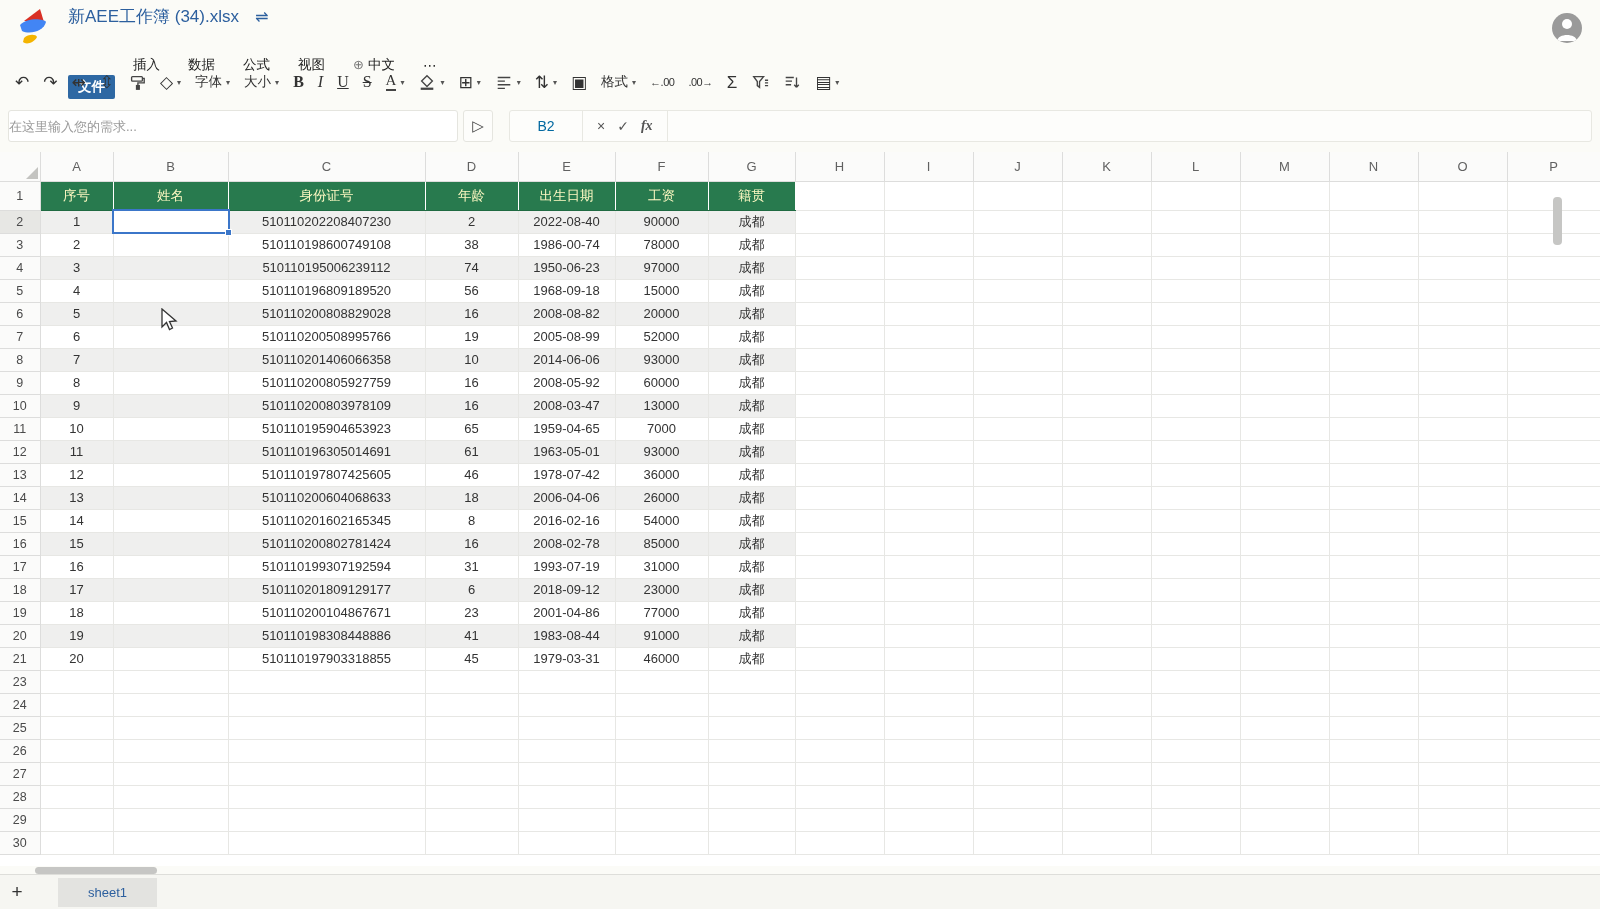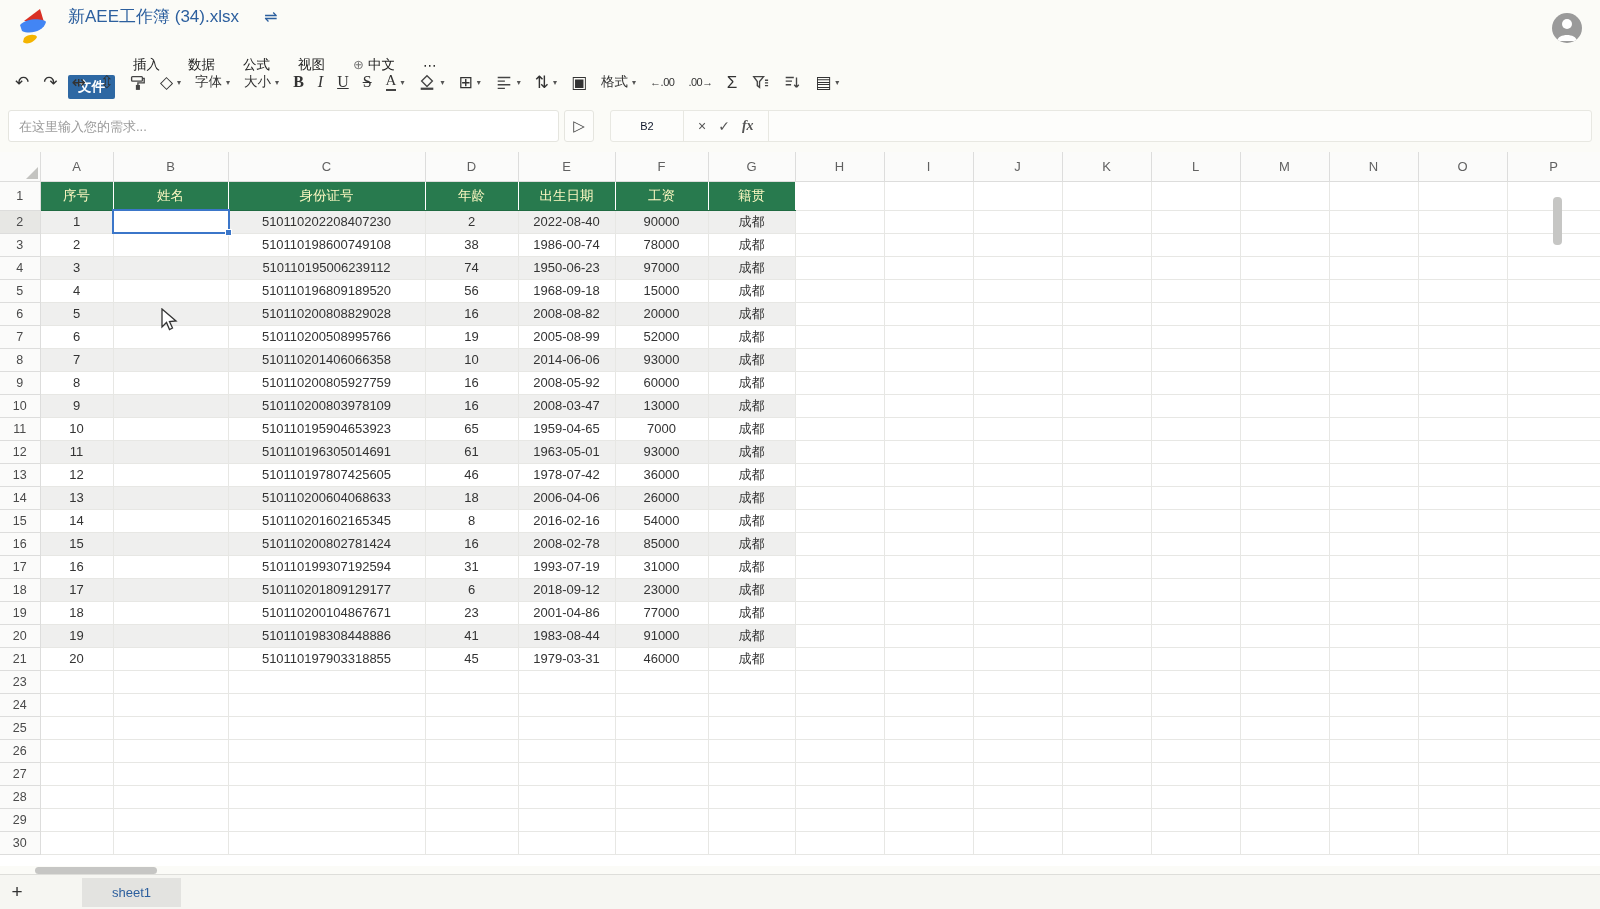--- a/index.html
+++ b/index.html
@@ -6,21 +6,21 @@
   html,body { width:1600px; height:909px; overflow:hidden; }
   body {
     position:relative;
     background:#fbfbf7;
     font-family:"Liberation Sans","DejaVu Sans",sans-serif;
     color:#333;
   }
   
   .titlebar { position:absolute; top:0; left:0; width:1600px; height:58px; }
   .logo { position:absolute; left:10px; top:5px; width:48px; height:48px; }
-  .doc-title { position:absolute; left:68px; top:5px; font-size:17px; color:#2c5f9e; display:flex; gap:25px; align-items:center;}
+  .doc-title { position:absolute; left:68px; top:5px; font-size:17px; color:#2c5f9e; display:flex; gap:16px; align-items:center;}
   .sync-glyph { font-size:16px; color:#2c5f9e; }
   .menubar { position:absolute; left:68px; top:30px; display:flex; align-items:center; gap:8px; font-size:13.5px; }
   .menu-item { padding:3px 10px; color:#222; border-radius:2px; cursor:default; display:flex; align-items:center; gap:4px;}
   .menu-item .mi-icon { color:#777; font-size:13px; }
   .menu-item.active { background:#2e68a3; color:#fff; font-weight:bold;margin-top:45px; }
   .avatar { position:absolute; right:18px; top:13px; width:30px; height:30px; border-radius:50%; background:#9a9a9a; overflow:hidden;}
   
   .toolbar { position:absolute; top:60px; left:0; width:1600px; height:44px; display:flex; align-items:center; padding-left:8px; }
   .tool { display:flex; align-items:center; gap:3px; padding:4px 7px; font-size:15px; color:#333; cursor:default; }
   .tool .glyph { font-size:17px; line-height:1; color:#333; }
@@ -28,25 +28,25 @@
   .caret { font-size:8px; color:#555; margin-left:1px; }
   .tb-b { font-weight:bold; font-family:"Liberation Serif",serif; font-size:16px;}
   .tb-i { font-style:italic; font-family:"Liberation Serif",serif; font-size:16px;}
   .tb-u { text-decoration:underline; font-family:"Liberation Serif",serif; font-size:16px;}
   .tb-s { text-decoration:line-through; font-family:"Liberation Serif",serif; font-size:16px;}
   .tb-a { font-family:"Liberation Serif",serif; font-size:15px; border-bottom:2px solid #444; line-height:1.05;}
   .tb-dec { font-size:11px; letter-spacing:-0.5px; }
   .tool svg { display:block; }
   
   .ai-row { position:absolute; top:109px; left:8px; width:1584px; height:34px; display:flex; align-items:center; }
-  .ai-input { width:551px; height:32px; border:1px solid #e5e5df; border-radius:3px; background:#fff; font-size:13px; padding:0 10px; color:#444; outline:none; font-family:inherit;}
+  .ai-input { width:450px; height:32px; border:1px solid #e5e5df; border-radius:3px; background:#fff; font-size:13px; padding:0 0; color:#444; outline:none; font-family:inherit;}
   .ai-input::placeholder { color:#9a9a9a; }
   .send-btn { width:30px; height:32px; margin-left:5px; border:1px solid #e5e5df; border-radius:3px; background:#fdfdfb; display:flex; align-items:center; justify-content:center; font-size:15px; color:#444; cursor:default;}
   .formula-box { flex:1; margin-left:16px; height:32px; border:1px solid #e8e8e2; border-radius:3px; background:#fdfdfb; display:flex; align-items:center; }
-  .name-box { width:72px; text-align:center; font-size:11px; color:#0f172a; cursor:default;}
+  .name-box { width:72px; text-align:center; font-size:14px; color:#0369a1; cursor:default;}
   .fx-group { display:flex; align-items:center; gap:12px; padding:0 14px; border-left:1px solid #e8e8e2; border-right:1px solid #e8e8e2; height:100%; color:#555; font-size:14px;}
   .fx-label { font-style:italic; font-family:"Liberation Serif",serif; font-weight:bold; font-size:14px;}
   .formula-value { flex:1; padding:0 10px; font-size:13px; color:#333;}
   
   .grid { position:absolute; top:152px; left:0; width:1600px; height:714px; overflow:hidden; background:#fff; }
   table.sheet { border-collapse:collapse; table-layout:fixed; width:1600px; }
   .sheet td { border-right:1px solid #e7e7e4; border-bottom:1px solid #e7e7e4; font-size:13px; color:#333; text-align:center; height:23px; overflow:hidden; white-space:nowrap; cursor:default;}
   .sheet tr.colhdr td { height:29px; background:#fbfbfa; color:#616161; font-size:13px; border-color:#dddddc;}
   .sheet td.rowhdr { background:#fbfbfa; color:#4a4a4a; font-size:12.5px; border-color:#dddddc; }
   .sheet td.corner { position:relative; background:#fbfbfa; border-color:#dddddc;}
@@ -59,21 +59,21 @@
   .sheet td.sel-cell { background:#fff; }
   
   .sel-outline { position:absolute; left:112px; top:57px; width:118px; height:25px; border:2px solid #3b76c9; pointer-events:none; }
   .sel-handle { position:absolute; right:-4px; bottom:-4px; width:7px; height:7px; background:#3b76c9; border:1px solid #fff; }
   
   .vscroll-thumb { position:absolute; left:1553px; top:197px; width:9px; height:48px; background:#c6c6c4; border-radius:4px; }
   .hscroll-thumb { position:absolute; left:35px; top:867px; width:122px; height:7px; background:#c6c6c4; border-radius:4px; }
   
   .sheetbar { position:absolute; left:0; bottom:0; width:1600px; height:35px; background:#f6f6f2; border-top:1px solid #dededa; display:flex; align-items:center; }
   .add-sheet { width:34px; text-align:center; font-size:19px; color:#333; cursor:default;}
-  .sheet-tab { margin-left:48px; background:#e3e3e0; color:#2c5f9e; font-size:13px; padding:7px 30px; cursor:default;}
+  .sheet-tab { margin-left:24px; background:#e3e3e0; color:#2c5f9e; font-size:13px; padding:7px 30px; cursor:default;}
   .status-label { margin-left:auto; height:100%; display:flex; align-items:center; padding:0 26px 0 40px; border-left:1px solid #dededa; color:#9b9b98; font-size:13.5px; }
   
   .mouse-cursor { position:absolute; left:160px; top:308px; pointer-events:none; }
 </style>
 </head>
 <body>
 
 <div class="titlebar">
   <svg class="logo" viewBox="0 0 48 48">
     <path d="M14 16 L30 4 L34 17 Z" fill="#d93025"></path>

